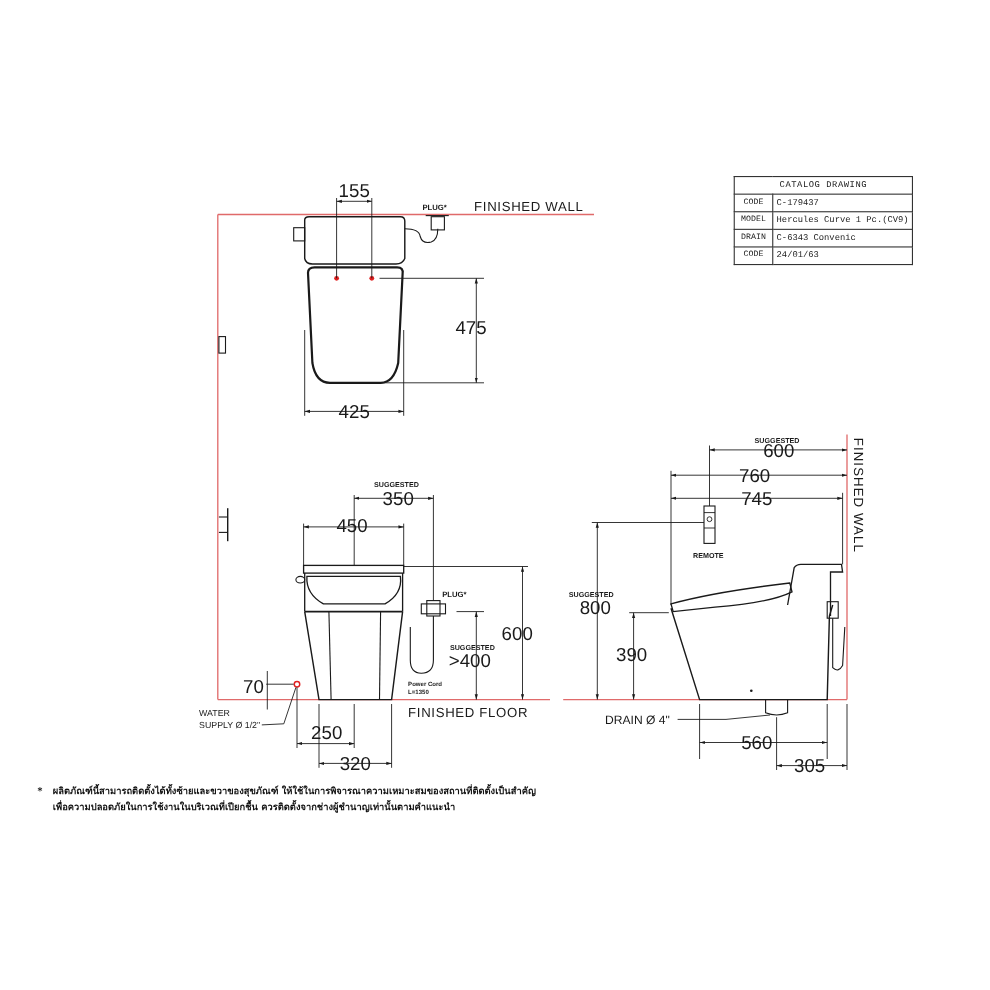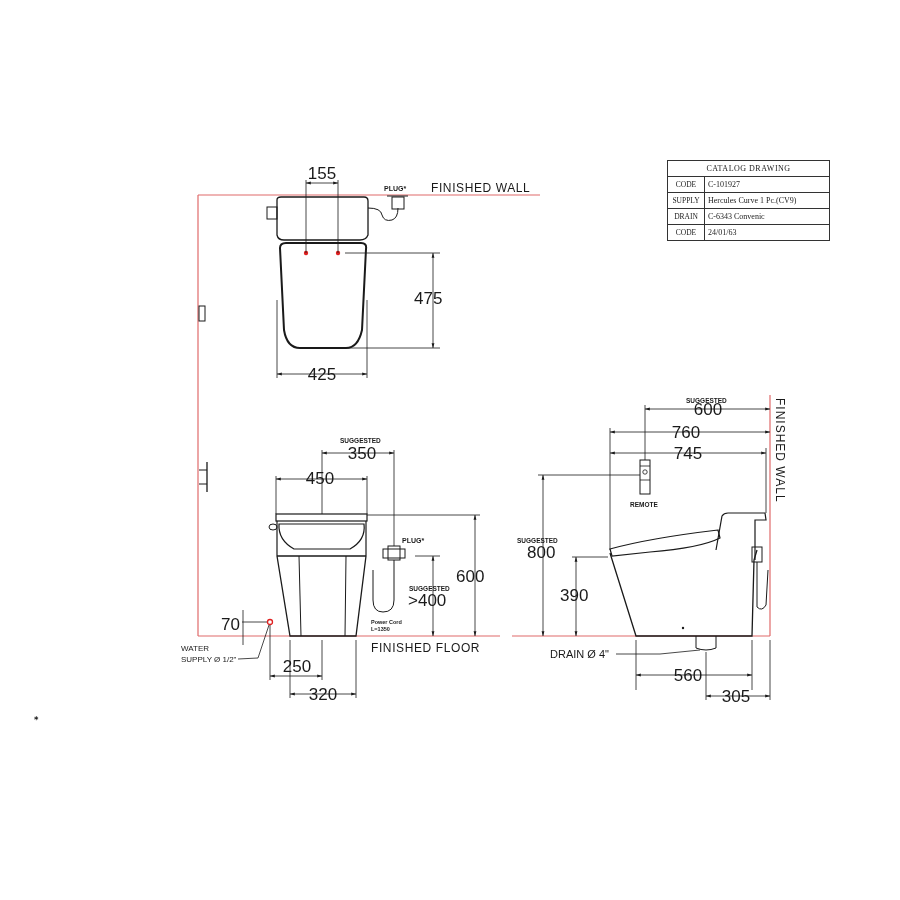--- a/index.html
+++ b/index.html
@@ -1,20 +1,20 @@
 <!DOCTYPE html>
 <html><head>
 <meta charset="utf-8">
 <style>
   html, body { margin: 0; padding: 0; background: #ffffff; }
   body { width: 900px; height: 900px; position: relative; overflow: hidden; font-family: "Liberation Sans", sans-serif; }
   #drawing { position: absolute; left: 0; top: 0; width: 900px; height: 900px; }
   .dim { font-family: "Liberation Sans", sans-serif; fill: #1a1a1a; }
   .lbl { font-family: "Liberation Sans", sans-serif; fill: #1a1a1a; }
-  .catalog { position: absolute; left: 667px; top: 160px; width: 163px; border-collapse: collapse; font-family: Liberation Serif, serif; font-size: 8px; color: #222; }
+  .catalog { position: absolute; left: 667px; top: 160px; width: 163px; border-collapse: collapse; font-family: Liberation Mono, monospace; font-size: 8px; color: #222; }
   .catalog td { border: 1px solid #333; padding: 1px 3px; height: 13px; line-height: 13px; white-space: nowrap; }
   .catalog .hdr { text-align: center; letter-spacing: 0.5px; }
   .catalog .key { width: 30px; text-align: center; font-size: 7.5px; margin-left: 44px; }
   .note { position: absolute; left: 34px; top: 713px; width: 600px; font-family: "DejaVu Sans", sans-serif; font-size: 8.5px; line-height: 14px; color: #111; font-weight: bold; }
   .note .star { position: absolute; left: 0; top: 0; }
   .note .lines { margin-left: 14px; }
 </style>
 </head>
 <body>
 
@@ -182,34 +182,36 @@
   </g>
 </svg>
 
 <table class="catalog">
   <tbody>
       <tr>
         <td class="hdr" colspan="2">CATALOG DRAWING</td>
       </tr>
   <tr>
         <td class="key">CODE</td>
-        <td>C-101927</td>
-      </tr>
-  <tr>
-        <td class="key">SUPPLY</td>
+        <td>C-179437</td>
+      </tr>
+  <tr>
+        <td class="key">MODEL</td>
         <td>Hercules Curve 1 Pc.(CV9)</td>
       </tr>
   <tr>
         <td class="key">DRAIN</td>
         <td>C-6343 Convenic</td>
       </tr>
   <tr>
         <td class="key">CODE</td>
         <td>24/01/63</td>
       </tr>
 </tbody>
   </table>
 
 <div class="note">
   <span class="star">*</span>
   <div class="lines">
+    <div>ผลิตภัณฑ์นี้สามารถติดตั้งได้ทั้งซ้ายและขวาของสุขภัณฑ์ ให้ใช้ในการพิจารณาความเหมาะสมของสถานที่ติดตั้งเป็นสำคัญ</div>
+    <div>เพื่อความปลอดภัยในการใช้งานในบริเวณที่เปียกชื้น ควรติดตั้งจากช่างผู้ชำนาญเท่านั้นตามคำแนะนำ</div>
   </div>
 </div>
 
 </body></html>

